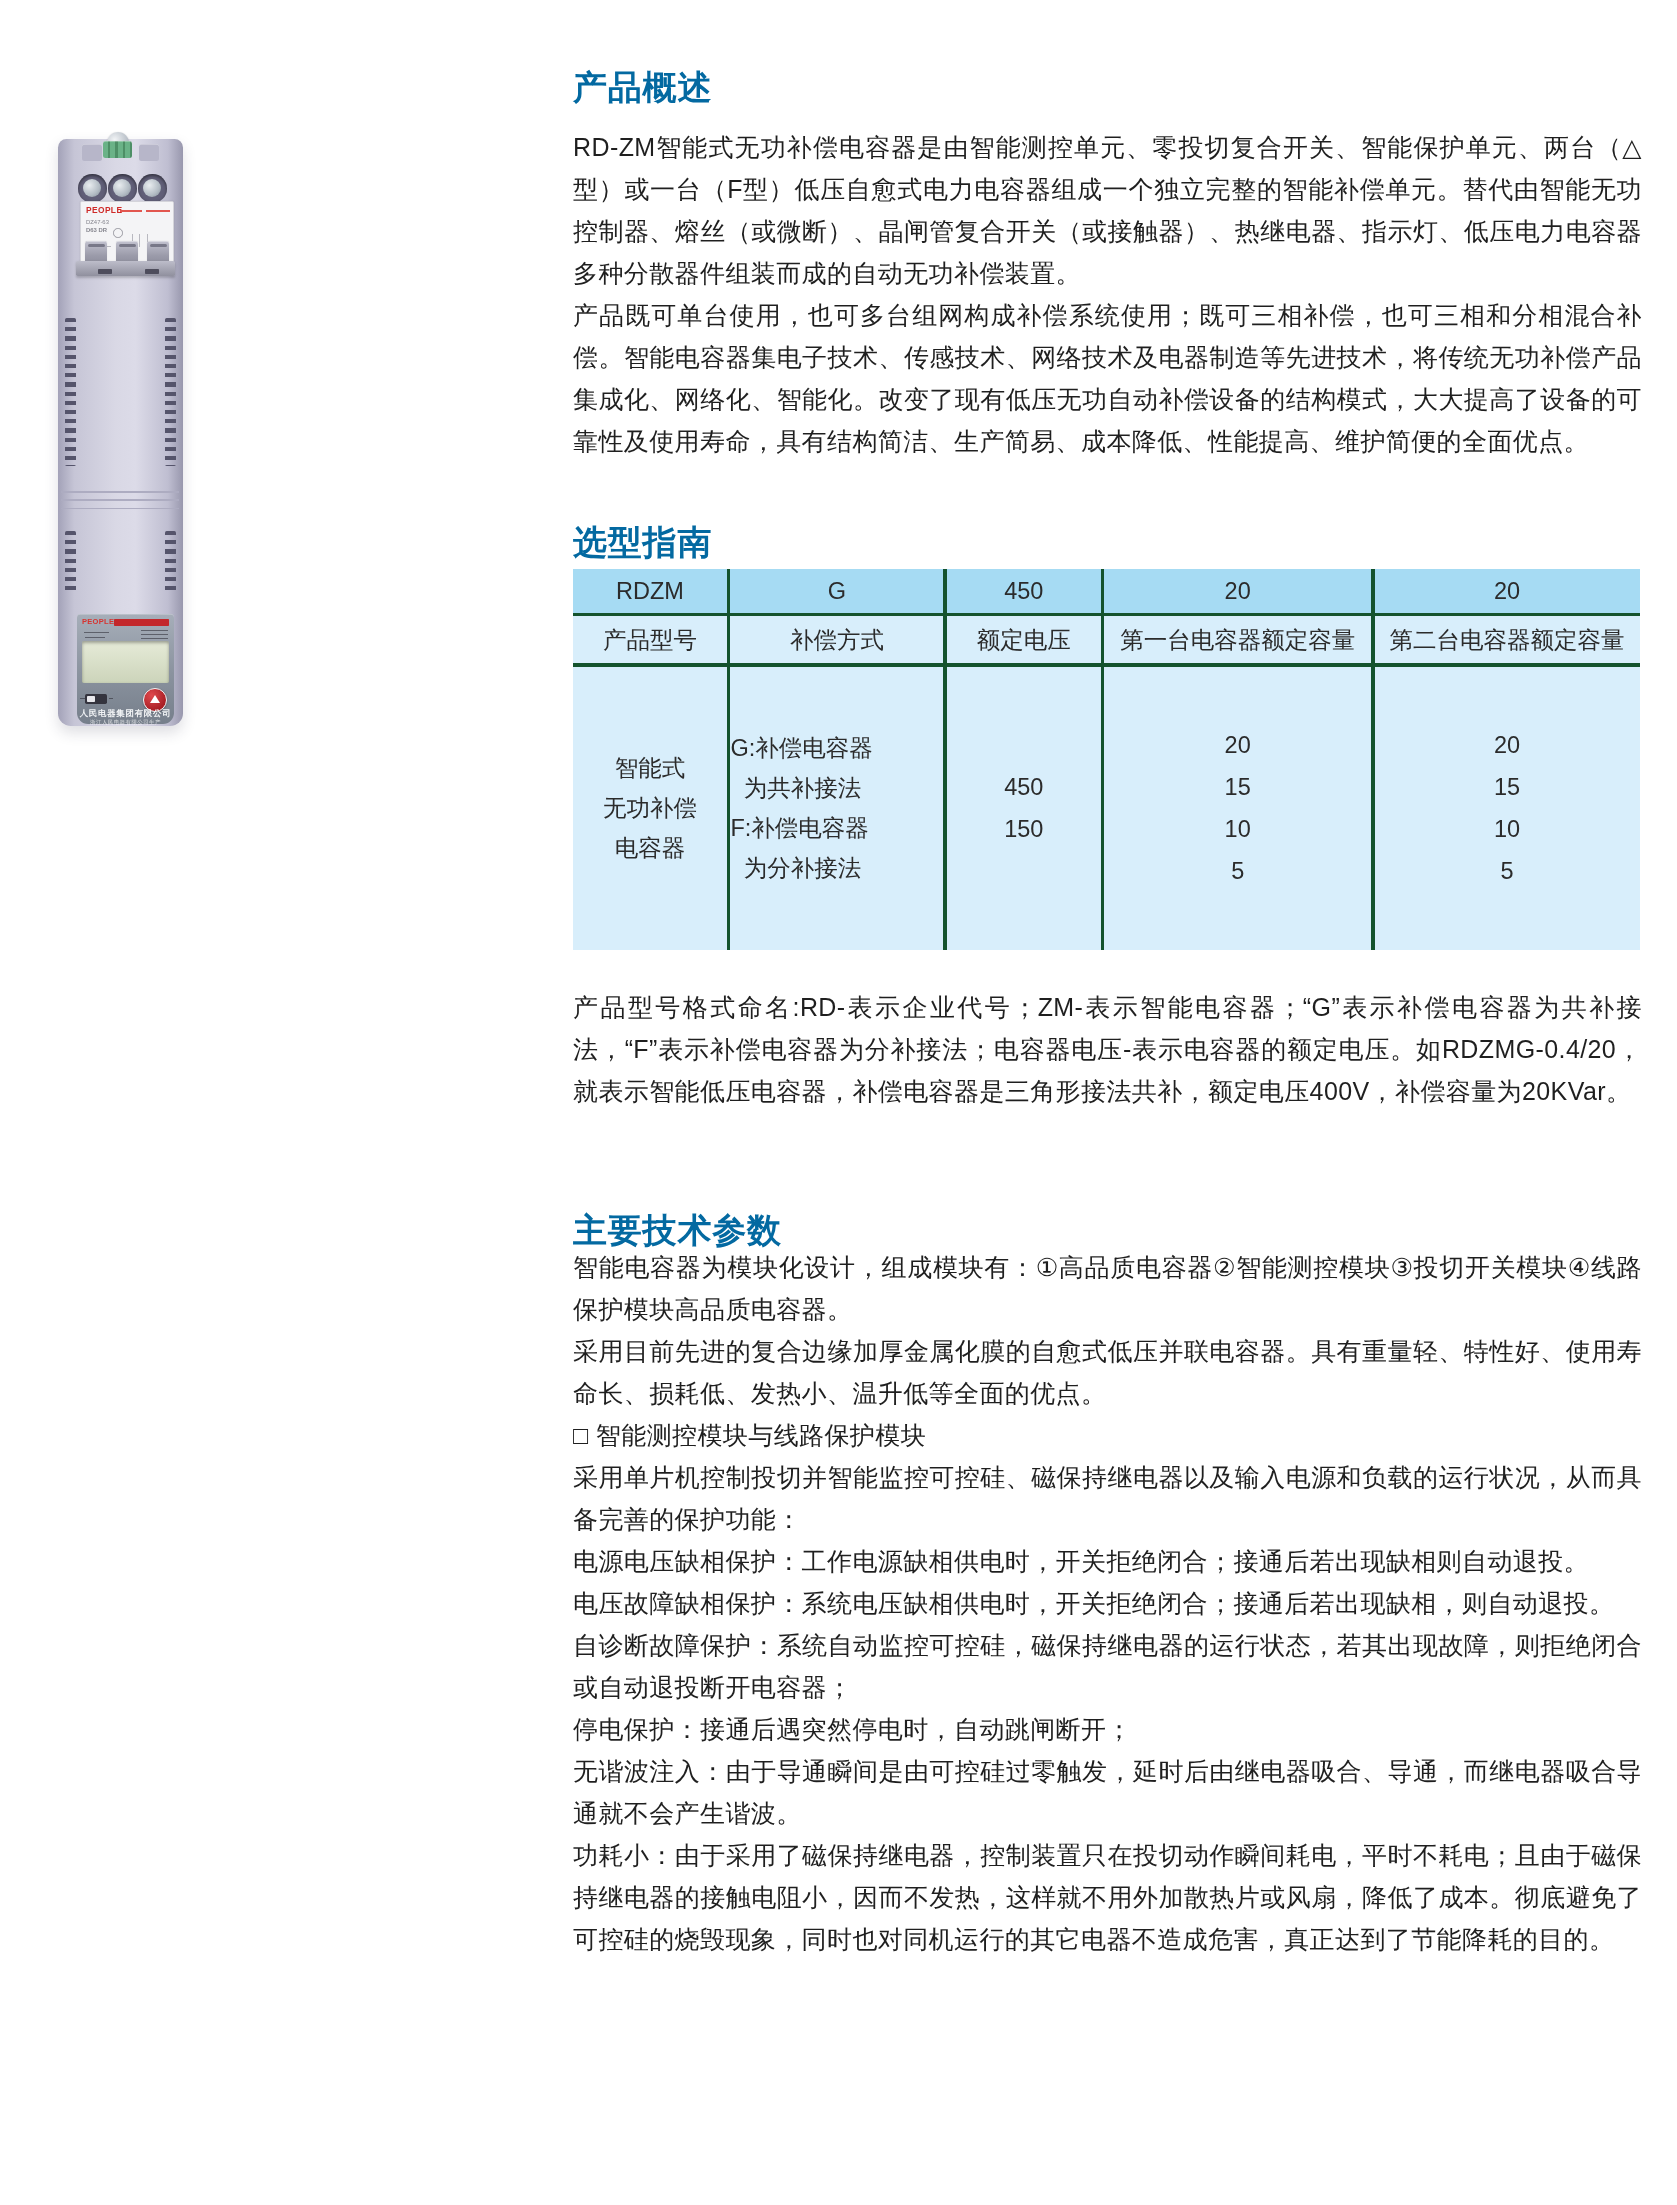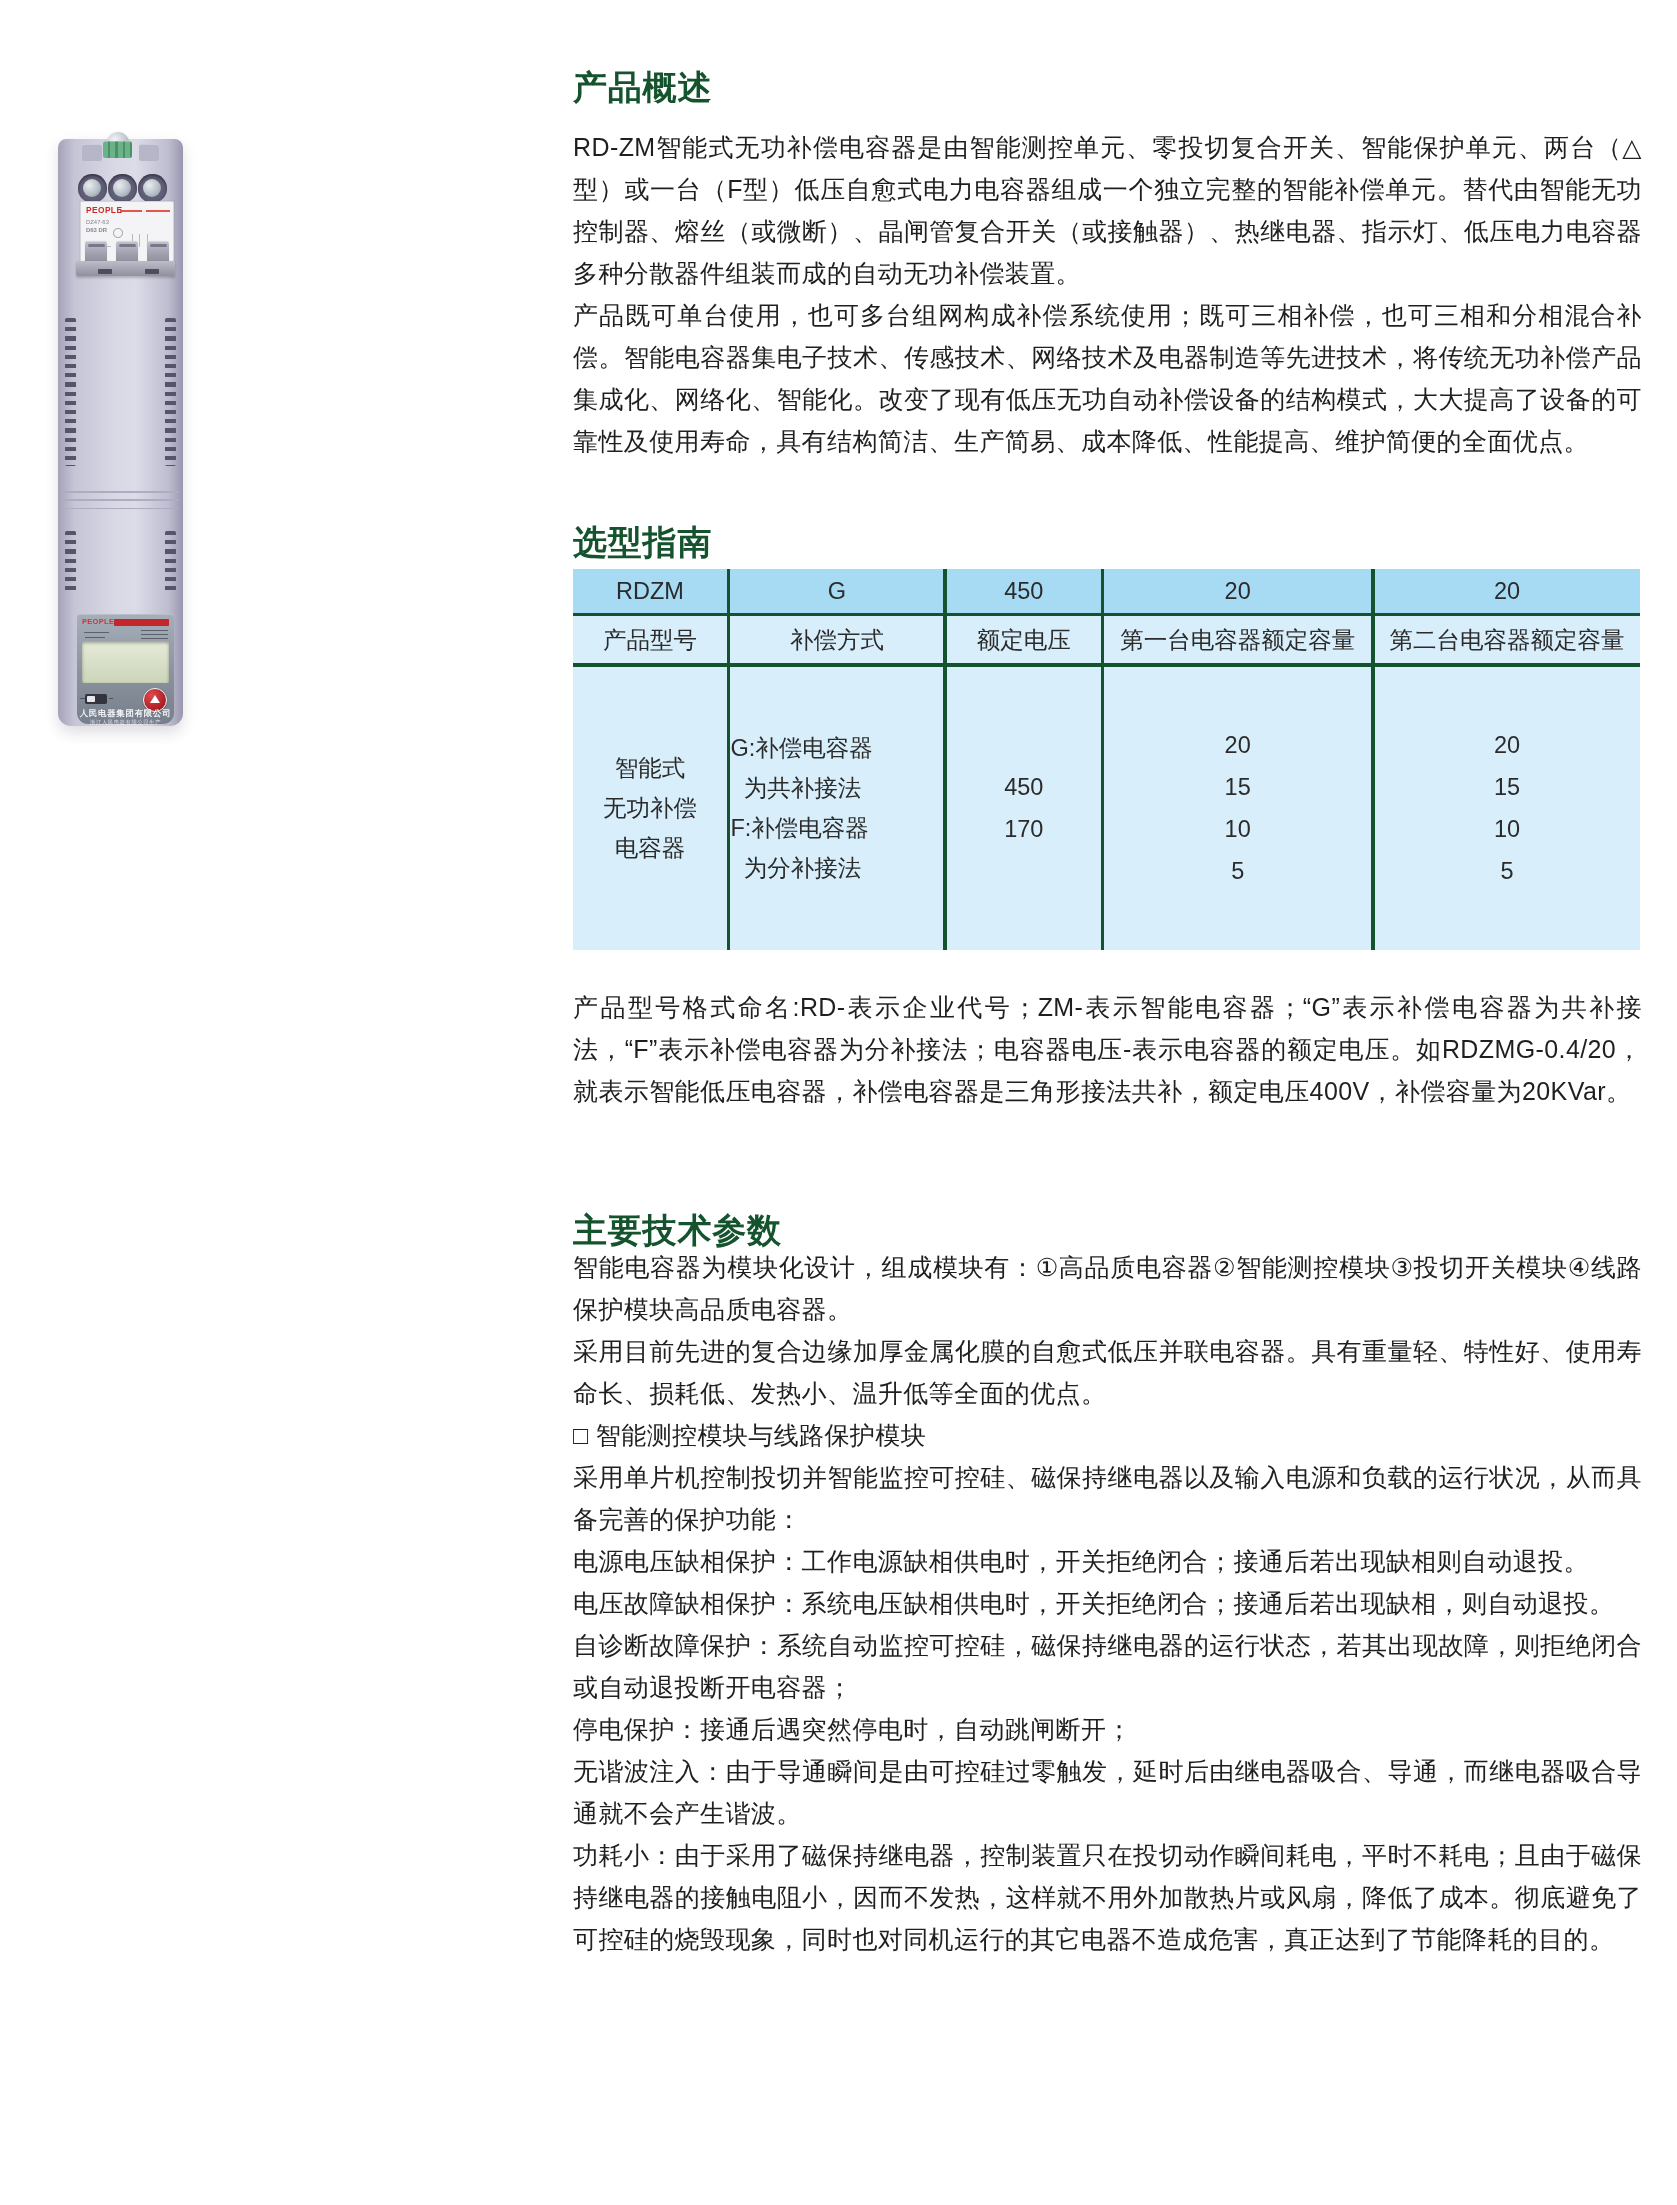--- a/index.html
+++ b/index.html
@@ -3,21 +3,21 @@
 <meta charset="utf-8">
 <style>
   html,body{margin:0;padding:0;background:#fff;}
   .page{
     position:relative;width:1677px;height:2205px;background:#ffffff;overflow:hidden;
     font-family:"Liberation Sans","DejaVu Sans",sans-serif;color:#1f1f1f;
   }
   
   .sec-title{
     position:absolute;left:573px;font-size:34px;line-height:35px;font-weight:700;
-    color:#14532d;letter-spacing:0.8px;
+    color:#0369a1;letter-spacing:0.8px;
   }
   
   .text-col{position:absolute;left:573px;width:1069px;}
   .text-col p{
     margin:0;font-size:25px;line-height:42px;text-align:justify;
     color:#1f1f1f;letter-spacing:0.4px;
   }
   
   .sel-table{
     position:absolute;left:573px;top:569px;width:1067px;
@@ -215,21 +215,21 @@
     <div class="cell bdy method">
       <div class="blk">
         <div class="ln">G:补偿电容器</div>
         <div class="ln indent">为共补接法</div>
         <div class="ln">F:补偿电容器</div>
         <div class="ln indent">为分补接法</div>
       </div>
     </div>
     <div class="cell bdy">
       <div class="num">450</div>
-      <div class="num">170</div>
+      <div class="num">150</div>
     </div>
     <div class="cell bdy">
       <div class="num">20</div>
       <div class="num">15</div>
       <div class="num">10</div>
       <div class="num">5</div>
     </div>
     <div class="cell bdy">
       <div class="num">20</div>
       <div class="num">15</div>

